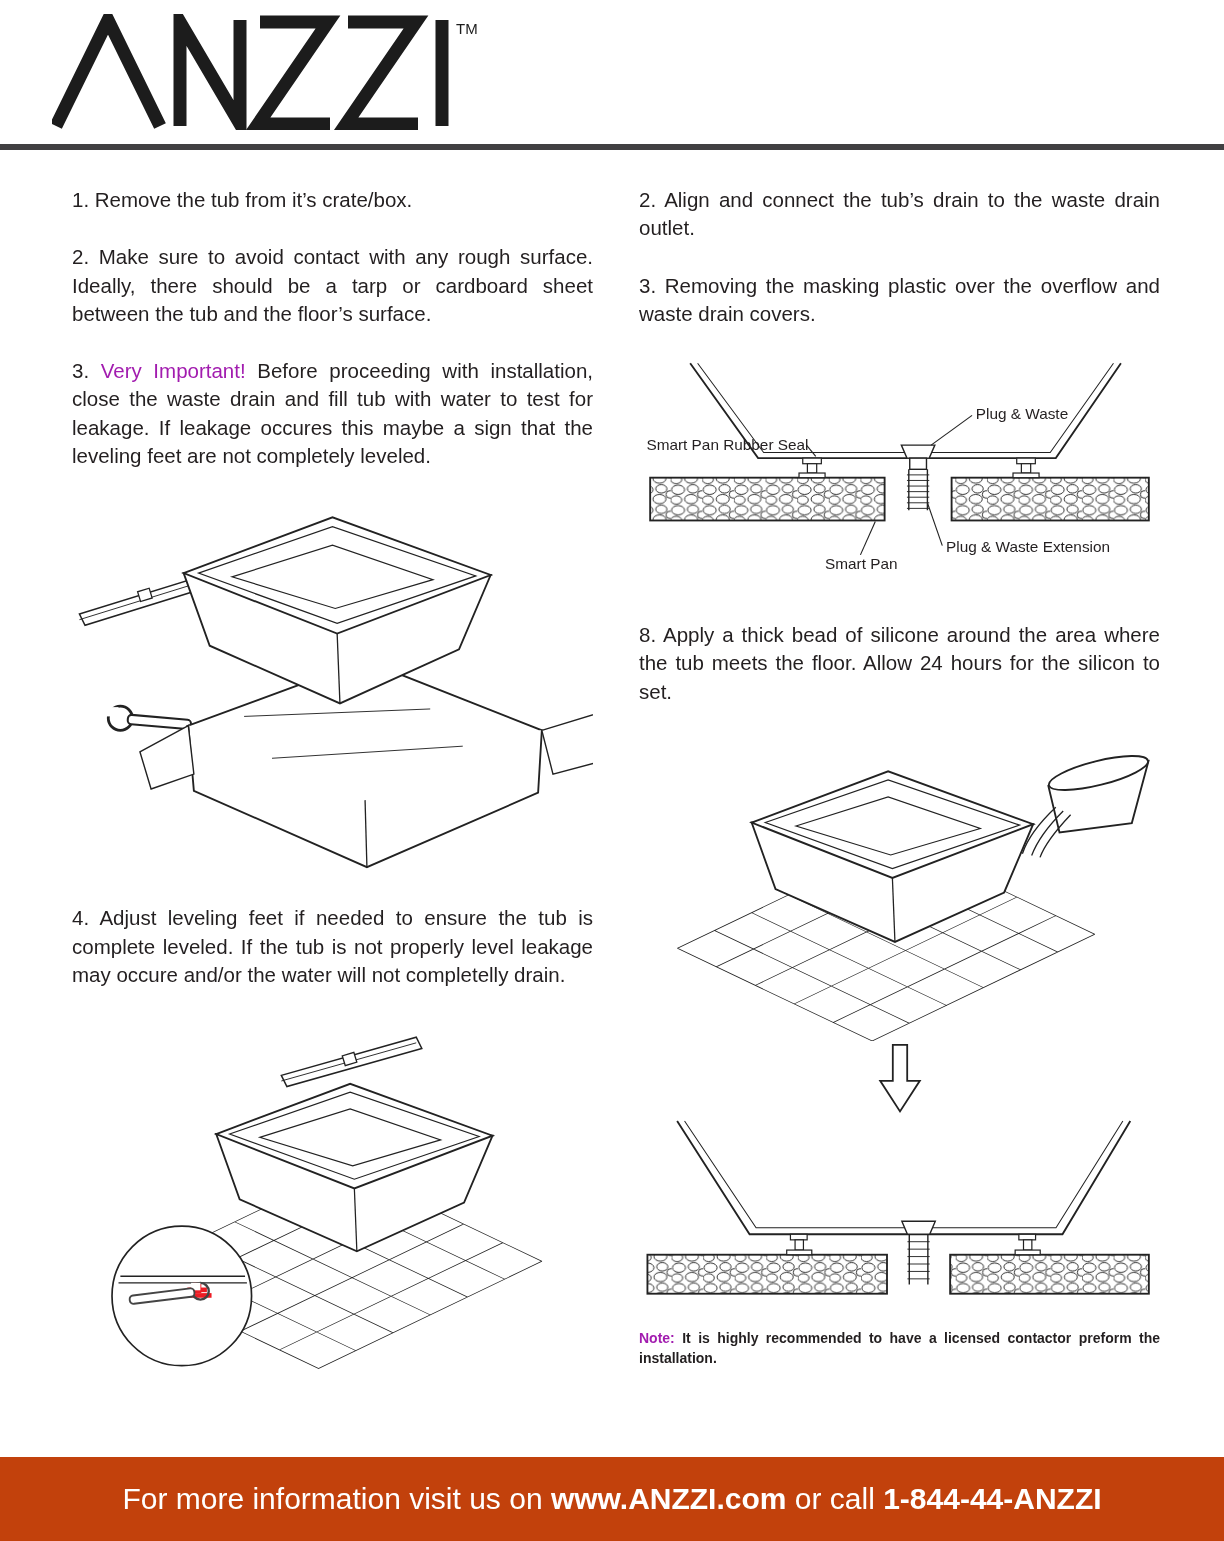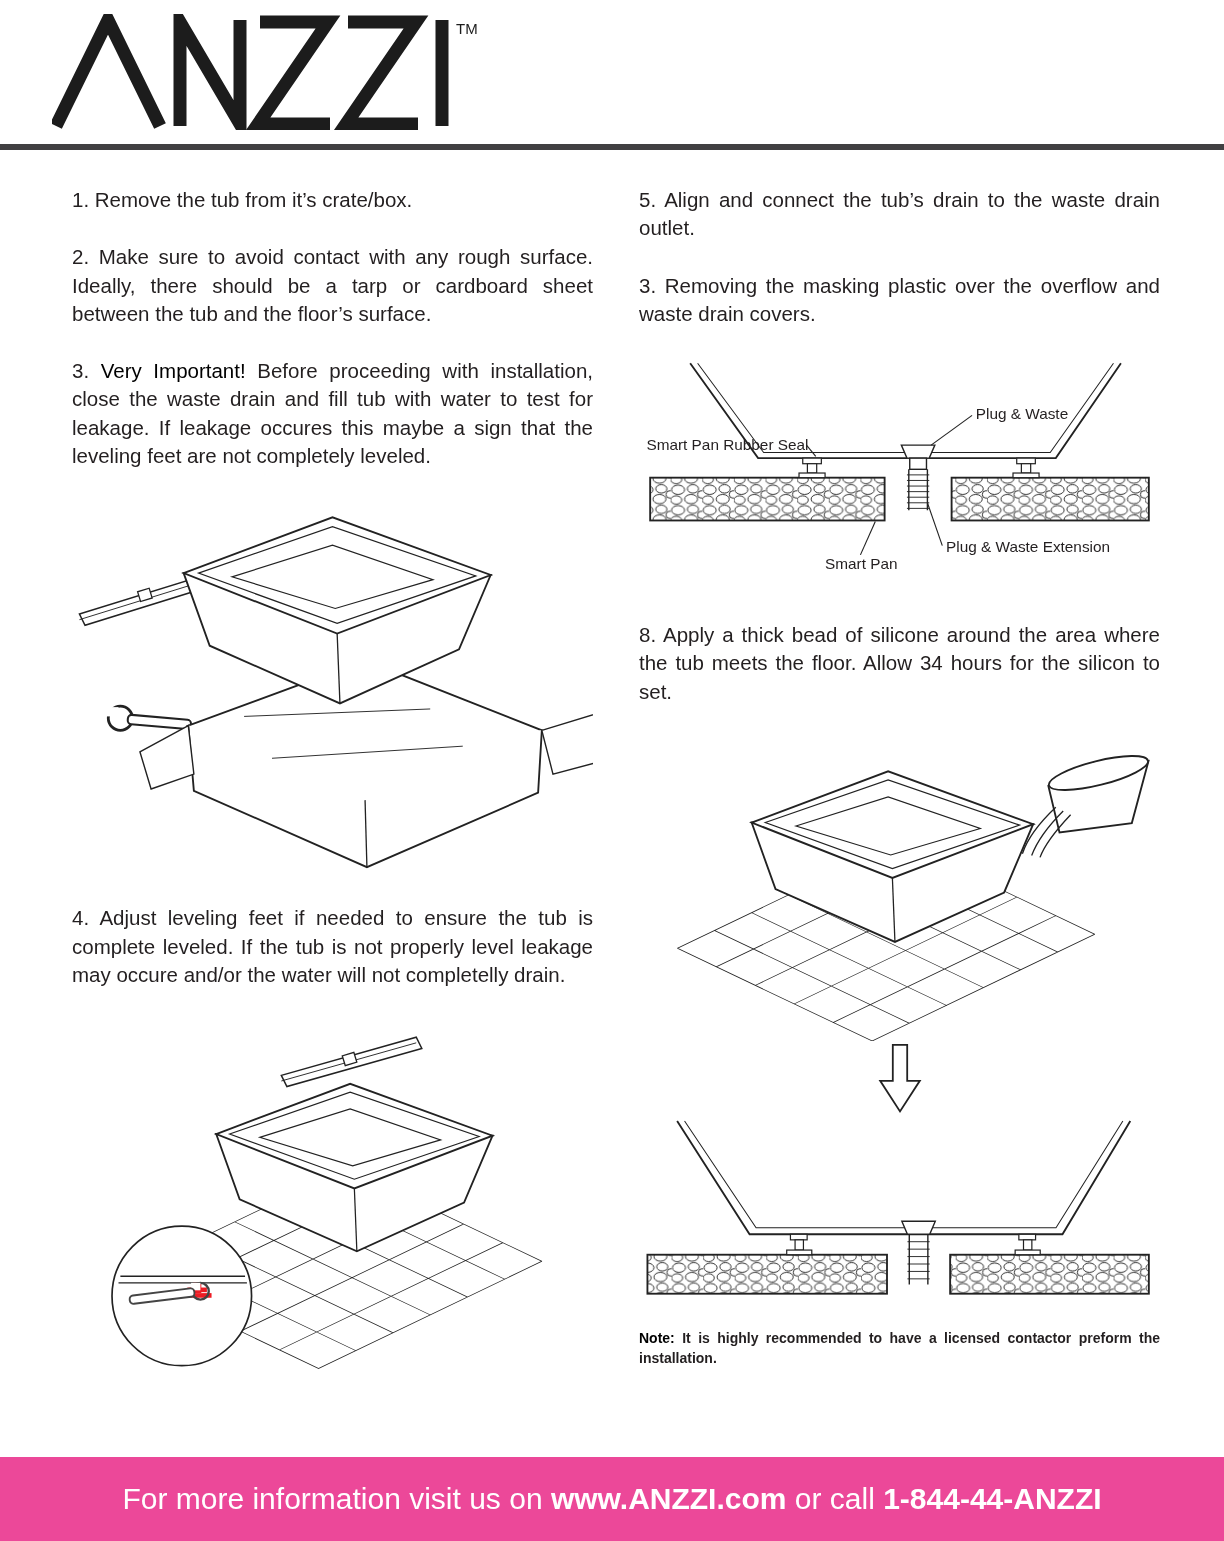--- a/index.html
+++ b/index.html
@@ -14,35 +14,35 @@
   .columns {
     flex: 1;
     display: grid; grid-template-columns: 1fr 1fr; column-gap: 46px;
     padding: 36px 64px 16px 72px;
   }
   .col { min-width: 0; }
   .step {
     font-size: 20.5px; line-height: 1.38; text-align: justify;
     margin: 0 0 29px 0;
   }
-  .red { color: #000000; }
+  .red { color: #a21caf; }
   .illus { display: flex; justify-content: center; }
   .illus svg { display: block; }
   .i1 { margin: 6px 0 26px 0; }
   .i2 { margin: 4px 0 18px 0; }
   .i3 { margin: 18px 0 0 0; }
   .i4 { margin: 2px 0 0 0; }
   .arrow-wrap { display:flex; justify-content:center; margin: 2px 0 4px 0; }
   .note {
     font-size: 14px; font-weight: bold; line-height: 1.42;
     text-align: justify; margin-top: 24px;
   }
   .footer {
     margin-top: auto;
-    height: 84px; background: #ec4899; color: #ffffff;
+    height: 84px; background: #c2410c; color: #ffffff;
     display: flex; align-items: center; justify-content: center;
     font-size: 30px;
   }
   .footer span { white-space: pre; }
   .footer .b { font-weight: bold; }
   svg text { font-family: "Liberation Sans", sans-serif; }
   .dlabel { font-size: 16.5px; fill: #231f20; }
 </style>
 </head>
 <body>
@@ -141,21 +141,21 @@
               <circle cx="138" cy="287" r="9" fill="none" stroke="#444" stroke-width="2.6"></circle>
               <rect x="128" y="278" width="10" height="8" fill="#fff"></rect>
               <rect x="62" y="292" width="70" height="9" rx="4" fill="#fff" stroke="#444" stroke-width="2" transform="rotate(-7 62 296)"></rect>
             </g>
           </g>
         </svg>
       </div>
     </div>
 
     <div class="col">
-      <p class="step">5. Align and connect the tub’s drain to the waste drain outlet.</p>
+      <p class="step">2. Align and connect the tub’s drain to the waste drain outlet.</p>
       <p class="step">3. Removing the masking plastic over the overflow and waste drain covers.</p>
 
       <div class="illus i2">
         <svg width="540" height="246" viewBox="0 0 560 255">
           <defs>
             <pattern id="peb1" width="34" height="22" patternUnits="userSpaceOnUse">
               <ellipse cx="8" cy="6" rx="7" ry="5" fill="#fff" stroke="#222" stroke-width="1"></ellipse>
               <ellipse cx="24" cy="5" rx="6" ry="4.5" fill="#fff" stroke="#222" stroke-width="1"></ellipse>
               <ellipse cx="6" cy="17" rx="6" ry="4.5" fill="#fff" stroke="#222" stroke-width="1"></ellipse>
               <ellipse cx="22" cy="16" rx="7" ry="5" fill="#fff" stroke="#222" stroke-width="1"></ellipse>
@@ -199,21 +199,21 @@
             <text x="362" y="62" class="dlabel">Plug &amp; Waste</text>
             <line x1="358" y1="58" x2="314" y2="90" stroke="#222" stroke-width="1.2"></line>
             <text x="200" y="223" class="dlabel">Smart Pan</text>
             <line x1="238" y1="208" x2="254" y2="172" stroke="#222" stroke-width="1.2"></line>
             <text x="330" y="205" class="dlabel">Plug &amp; Waste Extension</text>
             <line x1="326" y1="198" x2="310" y2="152" stroke="#222" stroke-width="1.2"></line>
           </g>
         </svg>
       </div>
 
-      <p class="step">8. Apply a thick bead of silicone around the area where the tub meets the floor. Allow 34 hours for the silicon to set.</p>
+      <p class="step">8. Apply a thick bead of silicone around the area where the tub meets the floor. Allow 24 hours for the silicon to set.</p>
 
       <div class="illus i4">
         <svg width="520" height="306" viewBox="0 0 560 330">
           <g transform="matrix(1,-0.48,1.05,0.5,40,230)">
             <path d="M0 0h240M0 40h240M0 80h240M0 120h240M0 160h240M0 200h240M0 0v200M40 0v200M80 0v200M120 0v200M160 0v200M200 0v200M240 0v200" fill="none" stroke="#222" stroke-width="0.9"></path>
           </g>
           <g transform="translate(120,30) scale(0.92)">
             <polygon points="0,70 28,148 168,210 296,152 330,72" fill="#fff" stroke="#222" stroke-width="2.2"></polygon>
             <polygon points="0,70 160,10 330,72 165,135" fill="#fff" stroke="#222" stroke-width="2.2"></polygon>
             <polygon points="16,70 160,20 314,73 165,124" fill="none" stroke="#222" stroke-width="1.4"></polygon>

